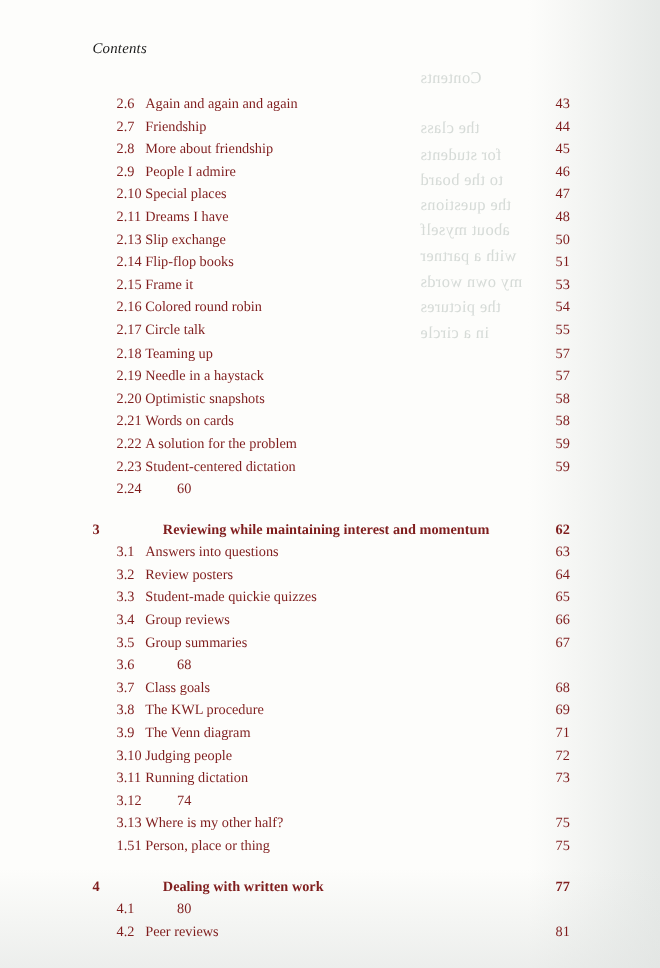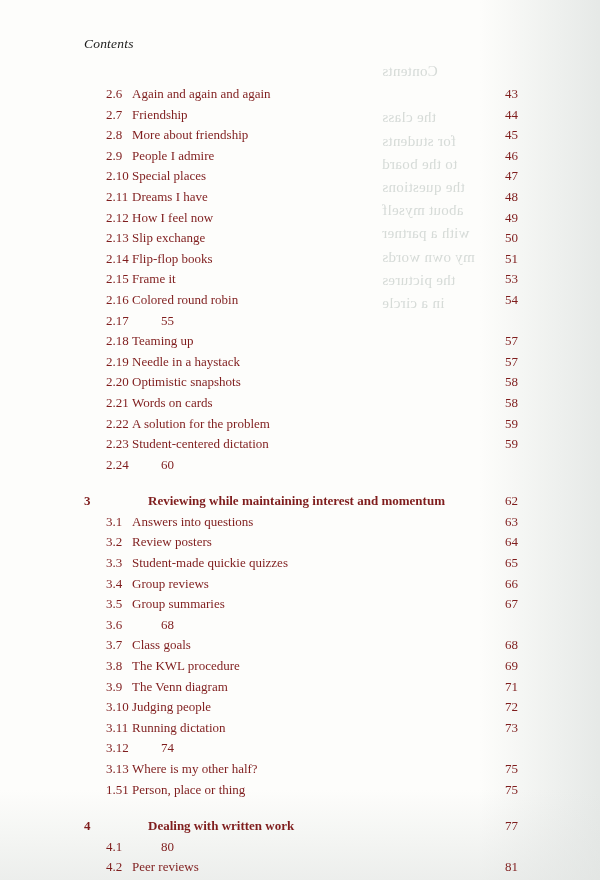--- a/index.html
+++ b/index.html
@@ -104,21 +104,21 @@
   }
   .row.chapter .title {
     font-weight: bold;
     margin-left: 16px;
   }
   .row .page-no {
     flex: 0 0 44px;
     text-align: right;
   }
   .row.chapter .page-no {
-    font-weight: normal;
+    font-weight: bold;
   }
   .group-gap {
     height: 16px;
   }
 </style>
 </head>
 <body>
 
 <div class="page">
 
@@ -163,25 +163,20 @@
         <span class="num">2.10</span>
         <span class="title">Special places</span>
         <span class="page-no">47</span>
       </div>
       <div class="row sub">
         <span class="num">2.11</span>
         <span class="title">Dreams I have</span>
         <span class="page-no">48</span>
       </div>
       <div class="row sub">
-        <span class="num">2.12</span>
-        <span class="title">How I feel now</span>
-        <span class="page-no">49</span>
-      </div>
-      <div class="row sub">
         <span class="num">2.13</span>
         <span class="title">Slip exchange</span>
         <span class="page-no">50</span>
       </div>
       <div class="row sub">
         <span class="num">2.14</span>
         <span class="title">Flip-flop books</span>
         <span class="page-no">51</span>
       </div>
       <div class="row sub">
@@ -189,20 +184,21 @@
         <span class="title">Frame it</span>
         <span class="page-no">53</span>
       </div>
       <div class="row sub">
         <span class="num">2.16</span>
         <span class="title">Colored round robin</span>
         <span class="page-no">54</span>
       </div>
       <div class="row sub">
         <span class="num">2.17</span>
+        <span class="title">Circle talk</span>
         <span class="page-no">55</span>
       </div>
       <div class="row sub">
         <span class="num">2.18</span>
         <span class="title">Teaming up</span>
         <span class="page-no">57</span>
       </div>
       <div class="row sub">
         <span class="num">2.19</span>
         <span class="title">Needle in a haystack</span>

